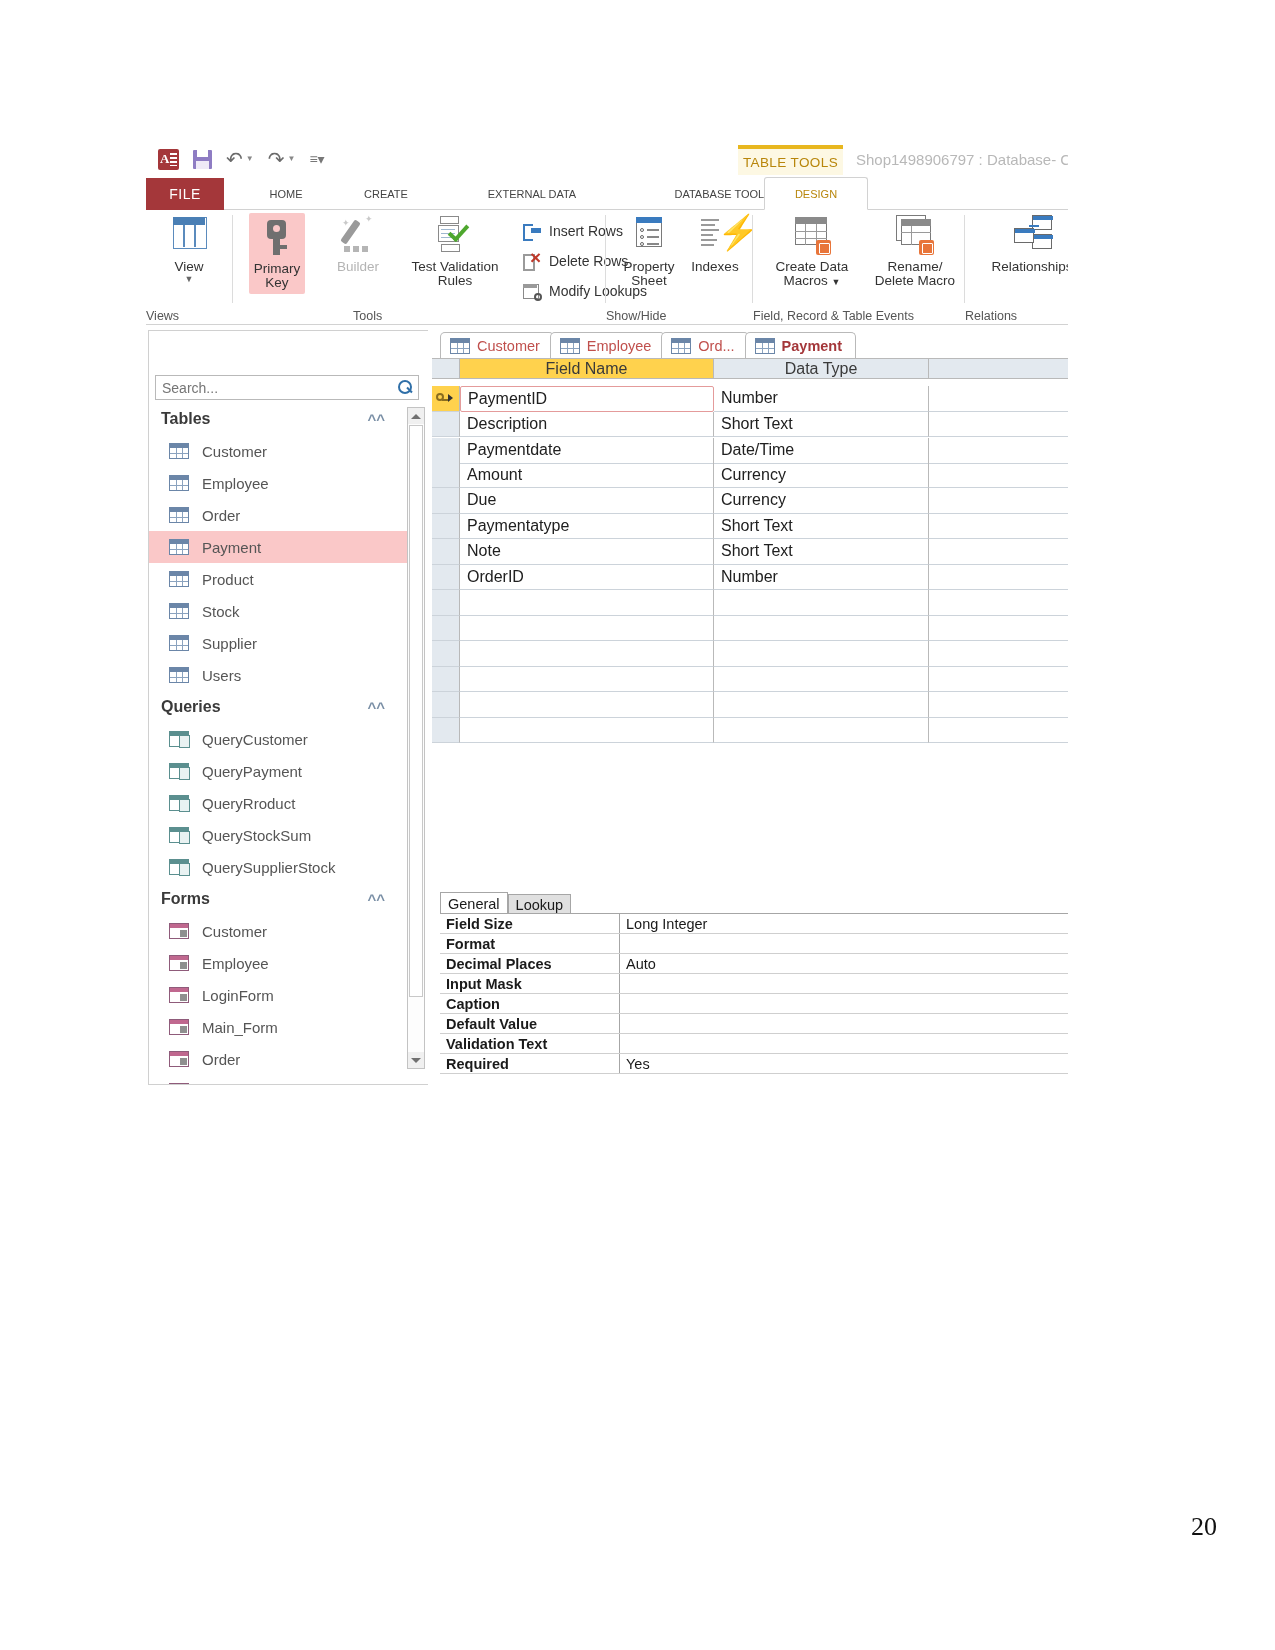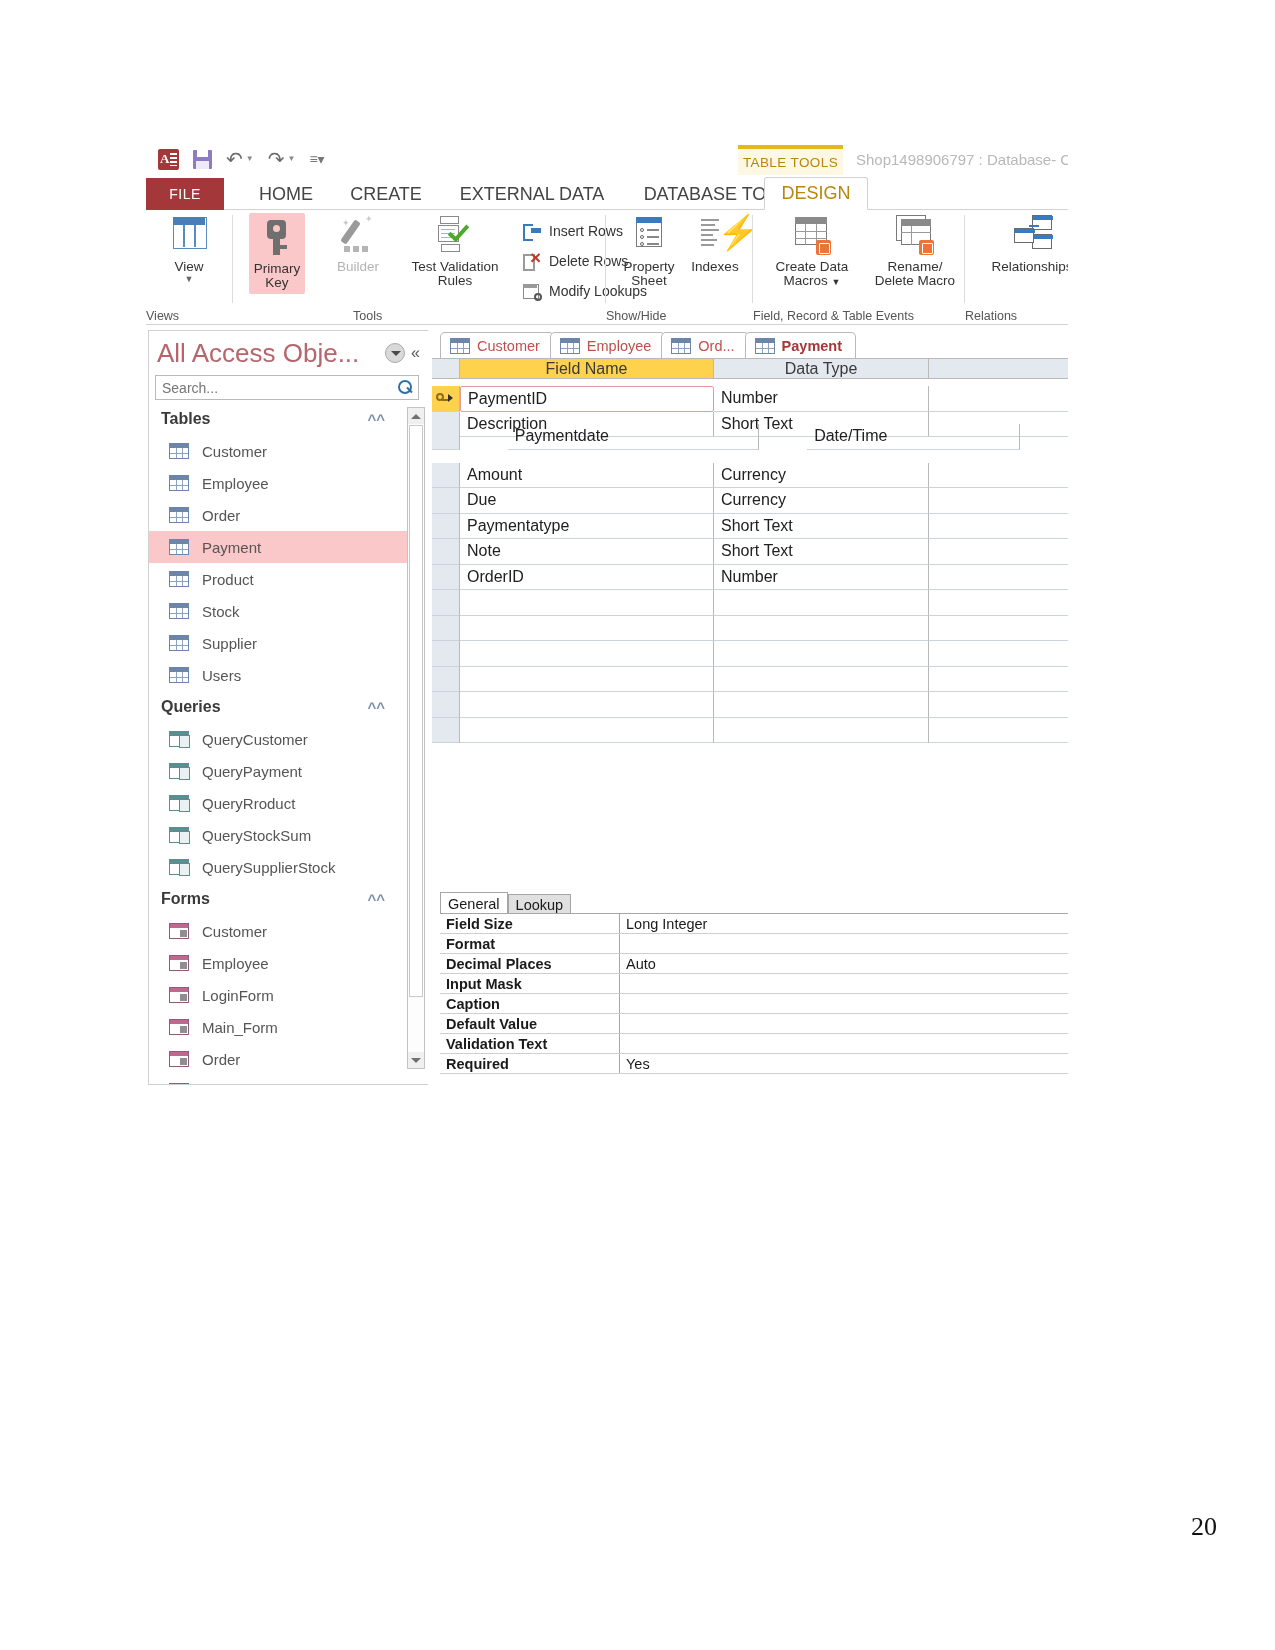--- a/index.html
+++ b/index.html
@@ -102,21 +102,21 @@
   }
   .file-tab {
     position: absolute; left: 0; top: 0;
     width: 78px; height: 32px;
     background: #a4373a; color: #fff;
     font-size: 14px; letter-spacing: .5px;
     display: flex; align-items: center; justify-content: center;
   }
   .rtab {
     position: absolute; top: 0; height: 32px;
-    font-size: 18px; color: #444;
+    font-size: 11px; color: #444;
     display: flex; align-items: center; justify-content: center;
     white-space: nowrap; padding: 0 10px;
   }
   .rtab.active {
     color: #b8860b; background: #fff;
     border: 1px solid #d2d2d2; border-bottom: 1px solid #fff;
     border-radius: 3px 3px 0 0; height: 33px;
   }
 
   
@@ -716,25 +716,20 @@
           <div class="lbl">Relationships</div>
         </div>
 
         <div class="grp-label" style="left:0;width:186px;">Relations</div>
       </div>
 
     </div>
 
     <div class="navpane">
 
-      <div class="nav-hdr">
-        <div class="nav-title">All Access Obje...</div>
-        <div class="nav-drop"></div>
-        <div class="nav-collapse">«</div>
-      </div>
 
       <div class="searchbox">
         <input type="text" readonly="" placeholder="Search..." style="">
         <span class="search-ico"></span>
       </div>
 
       <div class="navlist">
 
         <div class="grp-hdr">
           <span>Tables</span>
@@ -926,21 +921,21 @@
         <div class="gr-ds"></div>
       </div>
 
       <div class="grow" style="top:81.5px;">
         <div class="gr-sel"></div>
         <div class="gr-fn">Description</div>
         <div class="gr-dt">Short Text</div>
         <div class="gr-ds"></div>
       </div>
 
-      <div class="grow" style="top:94px;gap:48px;">
+      <div class="grow" style="top:108px;">
         <div class="gr-sel"></div>
         <div class="gr-fn">Paymentdate</div>
         <div class="gr-dt">Date/Time</div>
         <div class="gr-ds"></div>
       </div>
 
       <div class="grow" style="top:132.5px;">
         <div class="gr-sel"></div>
         <div class="gr-fn">Amount</div>
         <div class="gr-dt">Currency</div>

